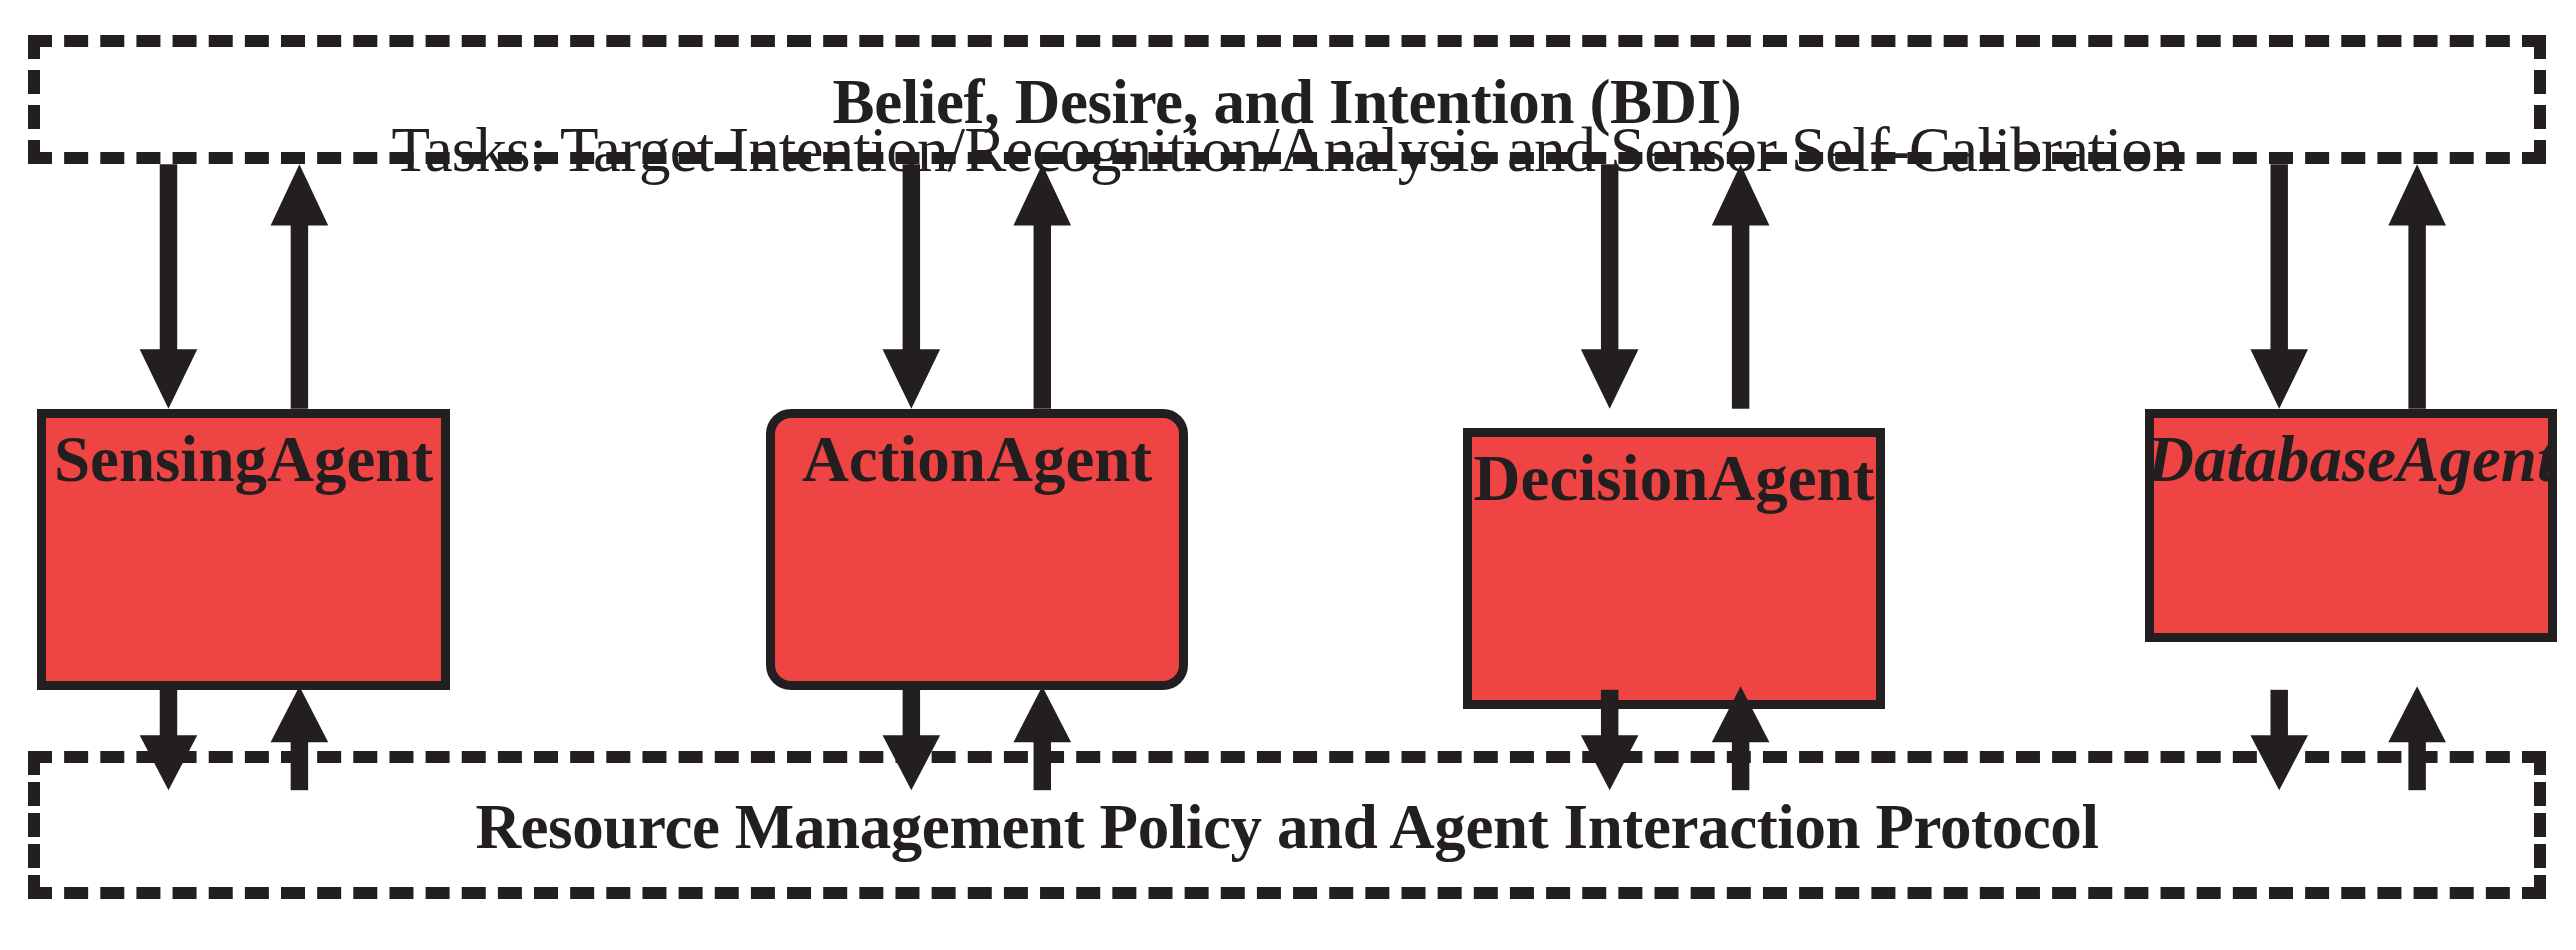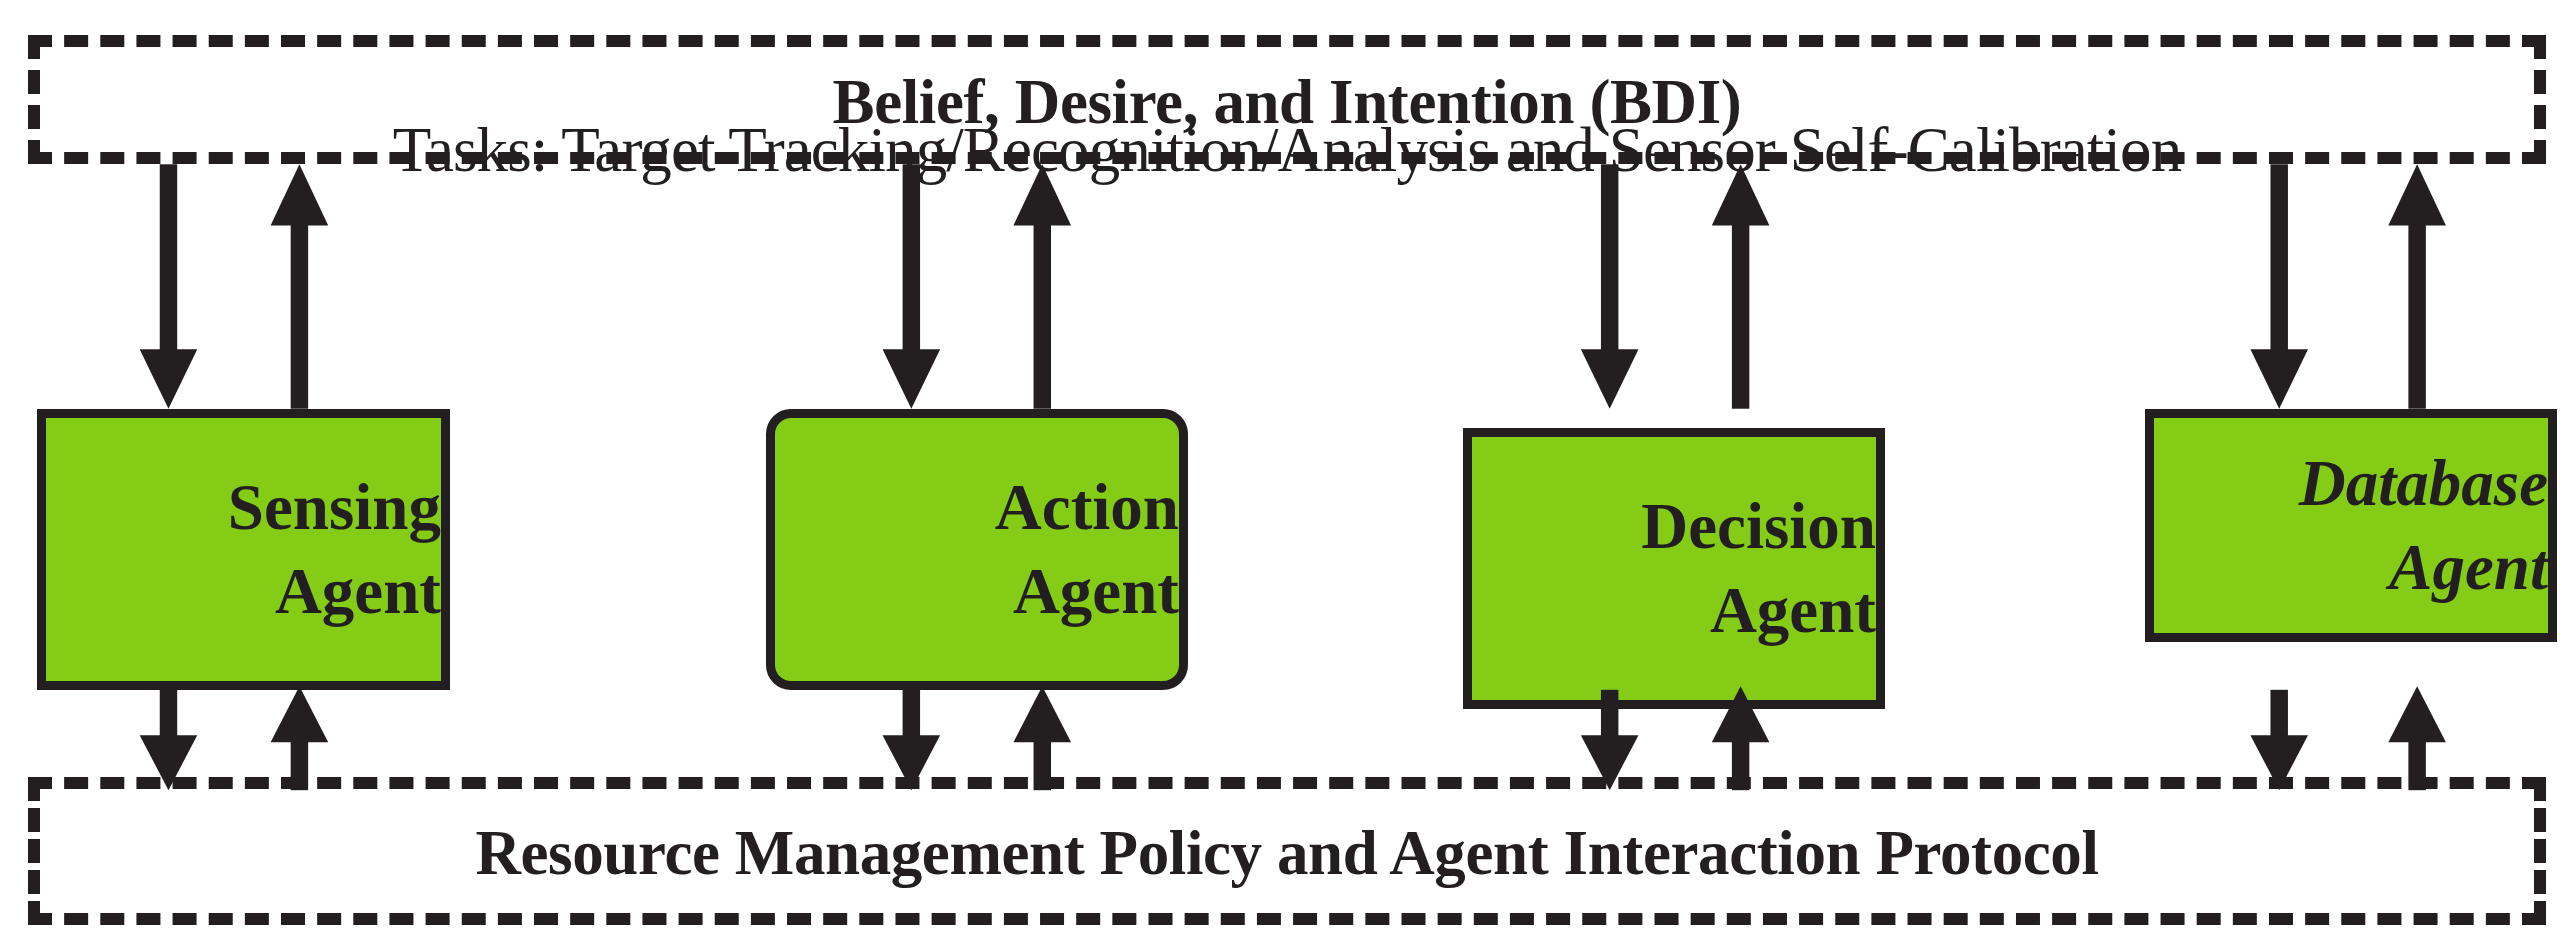--- a/index.html
+++ b/index.html
@@ -47,24 +47,24 @@
     font-weight: bold;
     font-size: 63px;
     letter-spacing: -0.4px;
   }
 
   
   .agent-box {
     position: absolute;
     box-sizing: border-box;
     border: 9.6px solid #231f20;
-    background: #84cc16;
+    background: #ef4444;
     display: flex;
-    flex-direction: column;
-    align-items: flex-end;
+    flex-direction: row;
+    align-items: flex-start;
     justify-content: center;
   }
   .agent-line {
     font-weight: bold;
     font-size: 65px;
     line-height: 1.28;
     white-space: nowrap;
     color: #231f20;
   }
 
@@ -78,21 +78,21 @@
     pointer-events: none;
   }
 </style>
 </head>
 <body>
 
 <div id="canvas">
 
   <div class="dashed-panel" id="top-panel" style="left:28px; top:35px; width:2518px; height:129px;">
     <div class="panel-text panel-title" style="top:24px;">Belief, Desire, and Intention (BDI)</div>
-    <div class="panel-text panel-sub" style="top:72px;">Tasks: Target Tracking/Recognition/Analysis and Sensor Self-Calibration</div>
+    <div class="panel-text panel-sub" style="top:72px;">Tasks: Target Intention/Recognition/Analysis and Sensor Self-Calibration</div>
   </div>
 
   <div class="agent-box" style="left:37px; top:409px; width:413px; height:281px;">
     <div class="agent-line">Sensing</div>
     <div class="agent-line">Agent</div>
   </div>
 
   <div class="agent-box" style="left:766px; top:409px; width:422px; height:281px;border-radius:25px;">
     <div class="agent-line">Action</div>
     <div class="agent-line">Agent</div>
@@ -101,21 +101,21 @@
   <div class="agent-box" style="left:1463px; top:428px; width:422px; height:281px;">
     <div class="agent-line">Decision</div>
     <div class="agent-line">Agent</div>
   </div>
 
   <div class="agent-box" style="left:2145px; top:409px; width:412px; height:233px;font-style:italic;">
     <div class="agent-line">Database</div>
     <div class="agent-line">Agent</div>
   </div>
 
-  <div class="dashed-panel" id="bottom-panel" style="left:28px; top:777px; width:2518px; height:148px;padding-left:12px;">
+  <div class="dashed-panel" id="bottom-panel" style="left:28px; top:751px; width:2518px; height:148px;padding-left:12px;">
     <div class="panel-text panel-bottom-title" style="top:33px;">Resource Management Policy and Agent Interaction Protocol</div>
   </div>
 
   <svg id="arrow-layer" viewBox="0 0 2951 1089">
     <g fill="#231f20" stroke="none">
 
       <g>
         <rect x="183" y="188" width="20" height="222"></rect>
         <polygon points="160,400 226,400 193,468"></polygon>
       </g>

